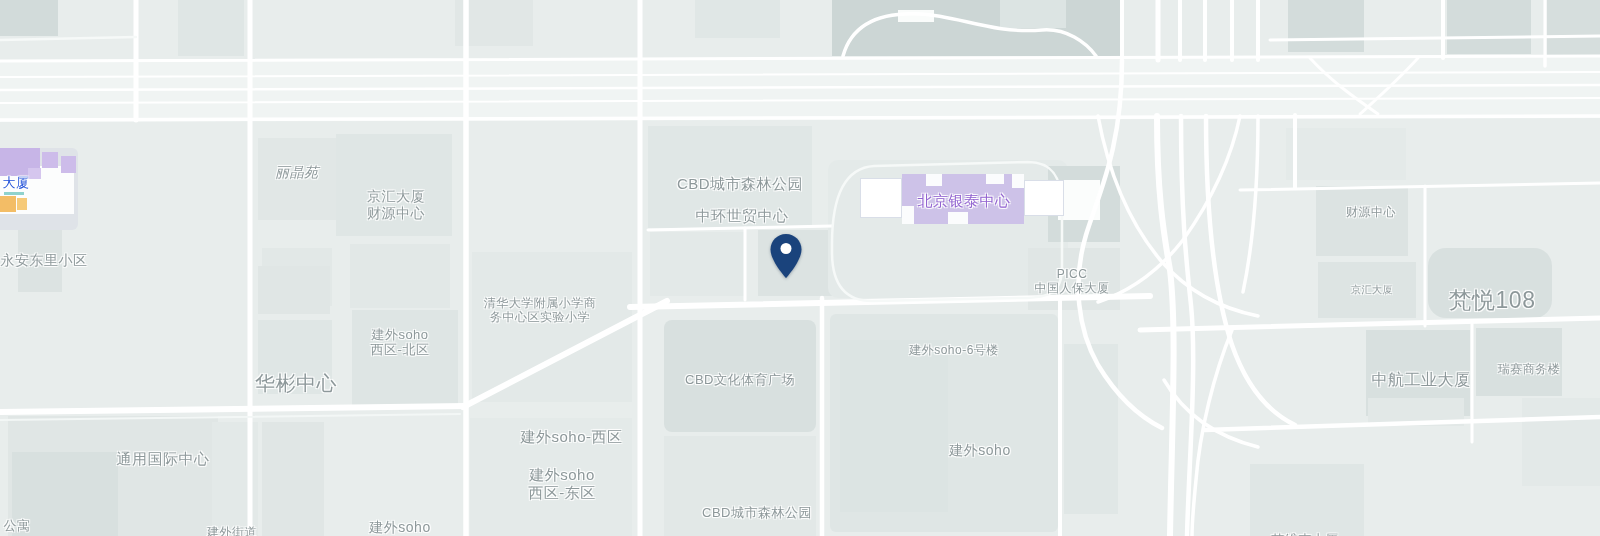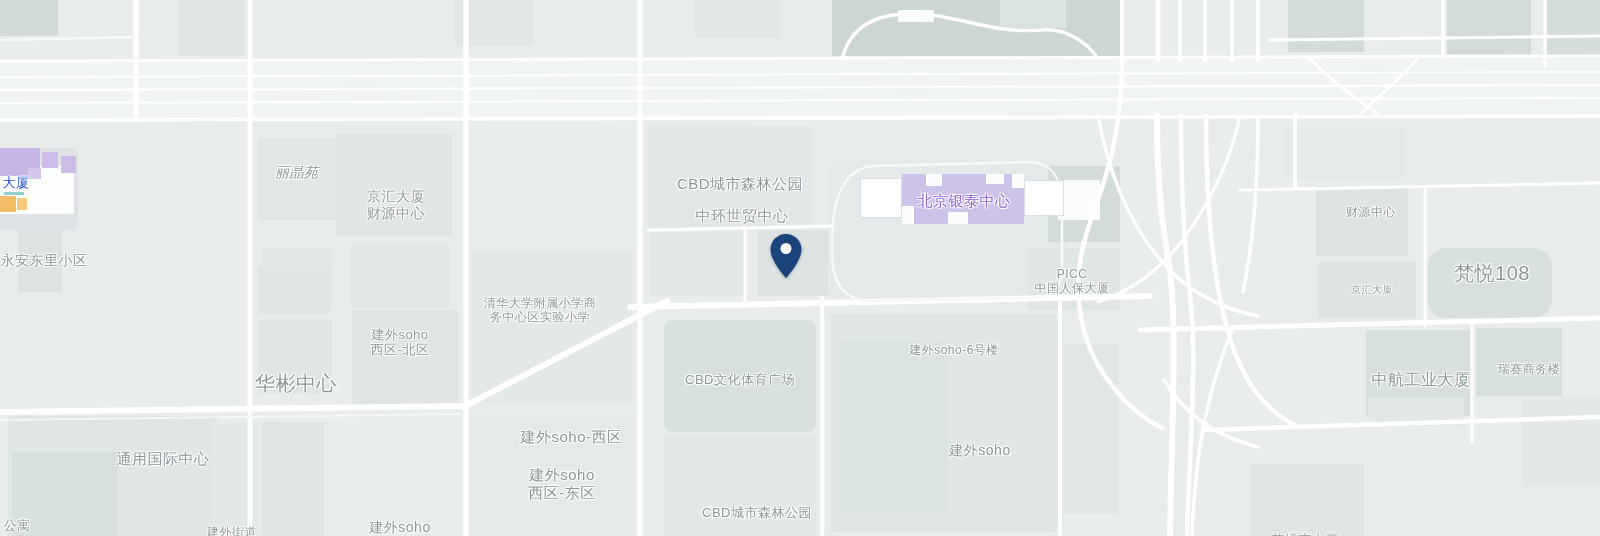--- a/index.html
+++ b/index.html
@@ -176,21 +176,21 @@
       <div class="lbl" style="left: 1072px; top: 281px; font-size: 12px;">
         <div>PICC</div>
         <div>中国人保大厦</div>
       </div>
       <div class="lbl" style="left: 1371px; top: 212px; font-size: 12px;">
         <div>财源中心</div>
       </div>
       <div class="lbl" style="left: 1372px; top: 290px; font-size: 10px;">
         <div>京汇大厦</div>
       </div>
-      <div class="lbl" style="left: 1492px; top: 274px; font-size: 20px;">
+      <div class="lbl" style="left: 1492px; top: 301px; font-size: 23px;">
         <div>梵悦108</div>
       </div>
       <div class="lbl" style="left: 1421px; top: 380px; font-size: 16px;">
         <div>中航工业大厦</div>
       </div>
       <div class="lbl" style="left: 1529px; top: 369px; font-size: 12px;">
         <div>瑞赛商务楼</div>
       </div>
       <div class="lbl" style="left: 1305px; top: 500px; font-size: 13px; margin-top: 40px;">
         <div>艾维克大厦</div>

